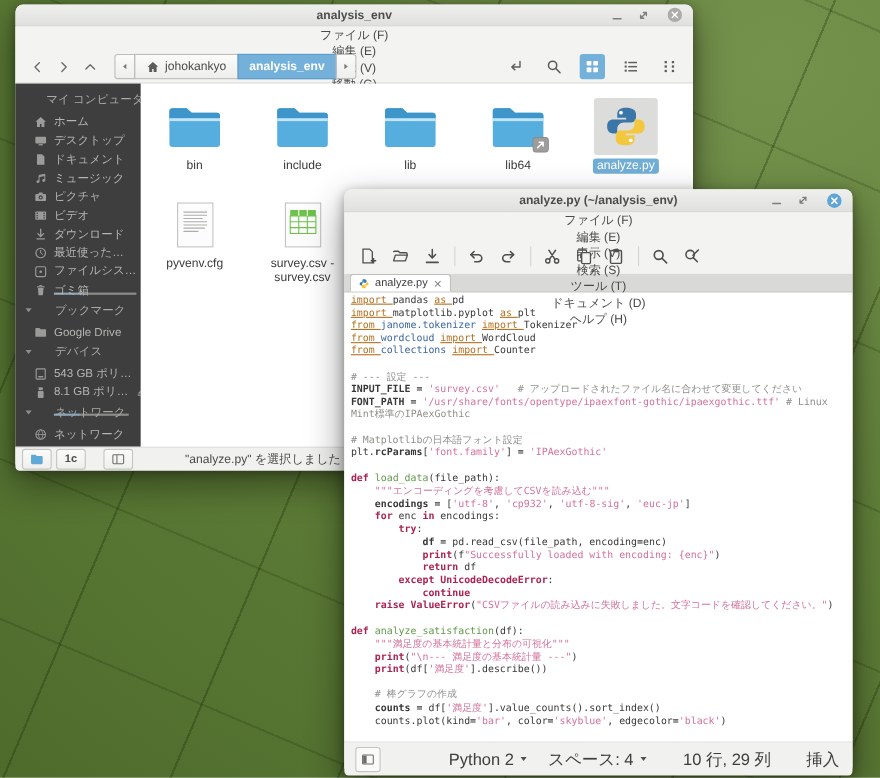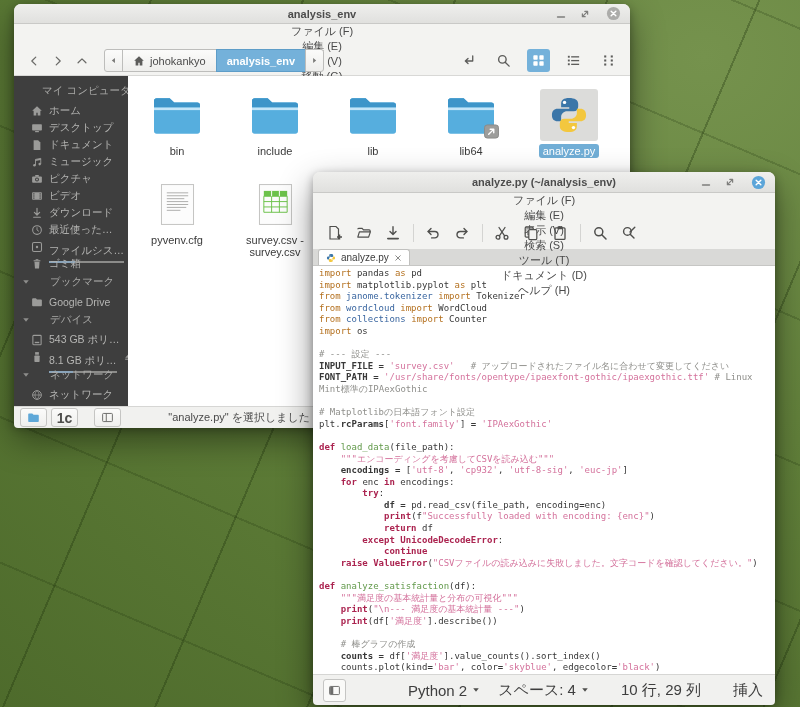--- a/index.html
+++ b/index.html
@@ -45,56 +45,56 @@
   .view-group{margin-left:auto;display:flex;align-items:center;gap:12px;margin-right:2px;}
   .viewbtn{width:23px;height:23px;display:flex;align-items:center;justify-content:center;border-radius:3px;color:#5d5d5b;}
   .viewbtn .ic{width:15px;height:15px;}
   .viewbtn.active{background:#74b1da;color:#fff;}
   .fm-body{display:flex;height:330px;}
   .sidebar{width:114px;flex:none;background:#3e3e3e;padding-top:5px;overflow:hidden;}
   .side-h{display:flex;align-items:center;gap:20px;padding:3px 0 4px 8px;color:#aaaaa8;font-size:10.5px;white-space:nowrap;}
   .side-h .ic{width:8px;height:8px;color:#8e8e8c;}
   .side-item{display:flex;align-items:center;gap:6px;padding:2px 0 2px 17px;height:13px;color:#b5b5b3;font-size:10.5px;white-space:nowrap;}
   .side-item .ic{width:12px;height:12px;color:#9b9b99;flex:none;}
-  .side-item .lbl.bar{background:linear-gradient(to right,#8aa4ba 35%,#8c8c8a 35%) left bottom/100% 2px no-repeat;padding-bottom:5px;margin-top:13px;}
+  .side-item .lbl.bar{background:linear-gradient(to right,#8aa4ba 35%,#8c8c8a 35%) left bottom/100% 2px no-repeat;padding-bottom:15px;margin-top:13px;}
   .side-item .eject{margin-left:auto;margin-right:7px;width:10px;height:10px;color:#9b9b99;}
   .files{flex:1;background:#fff;display:flex;flex-wrap:wrap;align-content:flex-start;padding-top:13px;overflow:hidden;}
   .fcell{width:98px;height:89px;display:flex;flex-direction:column;align-items:center;}
   .ficn{width:58px;height:52px;display:flex;align-items:center;justify-content:center;border-radius:3px;position:relative;}
   .fcell.selected .ficn{background:#dcdcda;}
   .flabel{margin-top:3px;font-size:11px;color:#3a3a3a;text-align:center;max-width:88px;line-height:1.13;padding:1px 4px;border-radius:3px;}
   .fcell.selected .flabel{background:#71aed6;color:#fff;}
   .emblem{position:absolute;right:1px;bottom:2px;width:15px;height:15px;}
   .fm-status{height:21px;background:#f1f1ef;border-top:1px solid #d6d6d4;display:flex;align-items:center;
     padding:0 6px;position:relative;border-radius:0 0 4px 4px;}
   .sbtn{width:25px;height:17px;border:1px solid #c5c5c3;border-radius:3px;display:flex;align-items:center;
     justify-content:center;background:linear-gradient(#fbfbfa,#efefed);margin-right:4px;}
   .sbtn .ic{width:13px;height:13px;}
   .sbtn.places{color:#5fa8d8;}
-  .sbtn.zoom{font-size:14px;color:#4e4e4c;font-weight:bold;}
+  .sbtn.zoom{font-size:10px;color:#4e4e4c;font-weight:bold;}
   .sbtn.panes{margin-left:12px;color:#6d6d6b;}
   .sel-text{position:absolute;left:0;width:296px;text-align:right;font-size:11px;color:#4a4a4a;}
 
   
   .ed{left:313px;top:172px;width:462px;height:529px;}
   .ed .titlebar{height:20px;}
   .ed .menubar{height:23px;}
   .ed-toolbar{height:33px;display:flex;align-items:center;padding:0 10px;background:#f3f3f1;}
   .tbtn{width:24px;height:24px;display:flex;align-items:center;justify-content:center;color:#4f4f4d;margin-right:5px;}
   .tbtn .ic{width:16px;height:16px;}
   .tsep{width:1px;height:18px;background:#d4d4d2;margin:0 7px 0 3px;}
   .tabbar{height:16px;background:#d9d9d7;border-bottom:1px solid #c6c6c4;display:flex;align-items:flex-end;padding-left:5px;}
   .tab{height:15px;background:#fff;border:1px solid #c0c0be;border-bottom:none;border-radius:3px 3px 0 0;
     display:flex;align-items:center;gap:5px;padding:0 7px;font-size:10px;color:#3c3c3c;}
   .tab .ic.py{width:10px;height:10px;}
   .tab .ic.tclose{width:8px;height:8px;color:#8a8a88;}
   .code{height:406px;background:#fff;overflow:hidden;padding:2px 0 0 6px;
     font-family:"DejaVu Sans Mono",monospace;font-size:9px;line-height:11.6px;}
   .crow{height:11.6px;white-space:pre;}
-  .tk-k{color:#b4701e;}
+  .tk-k{color:#b4701e;text-decoration:underline;}
   .tk-K{color:#ab2450;font-weight:bold;}
   .tk-m{color:#3a66a0;}
   .tk-s{color:#d4729c;}
   .tk-c{color:#8f8f8b;}
   .tk-f{color:#639a4c;}
   .tk-v{color:#383838;font-weight:bold;}
   .tk-o{color:#383838;font-weight:bold;}
   .tk-t{color:#383838;}
   .ed-status{height:30px;background:#f1f1ef;border-top:1px solid #d6d6d4;display:flex;align-items:center;
     padding:0 12px 0 10px;font-size:15px;color:#3e3e3e;border-radius:0 0 4px 4px;}
@@ -679,21 +679,20 @@
           </svg>
         </span>
     </span>
   </div>
   <div class="code" id="ed-code">
       <div class="crow"><span class="tk-k">import </span><span class="tk-t">pandas </span><span class="tk-k">as </span><span class="tk-t">pd</span></div>
       <div class="crow"><span class="tk-k">import </span><span class="tk-t">matplotlib.pyplot </span><span class="tk-k">as </span><span class="tk-t">plt</span></div>
       <div class="crow"><span class="tk-k">from </span><span class="tk-m">janome.tokenizer </span><span class="tk-k">import </span><span class="tk-t">Tokenizer</span></div>
       <div class="crow"><span class="tk-k">from </span><span class="tk-m">wordcloud </span><span class="tk-k">import </span><span class="tk-t">WordCloud</span></div>
       <div class="crow"><span class="tk-k">from </span><span class="tk-m">collections </span><span class="tk-k">import </span><span class="tk-t">Counter</span></div>
-      <div class="crow"><span class="tk-k">import </span><span class="tk-t">os</span></div>
       <div class="crow"></div>
       <div class="crow"><span class="tk-c"># --- 設定 ---</span></div>
       <div class="crow"><span class="tk-v">INPUT_FILE</span><span class="tk-o"> = </span><span class="tk-s">'survey.csv'</span><span class="tk-t">   </span><span class="tk-c"># アップロードされたファイル名に合わせて変更してください</span></div>
       <div class="crow"><span class="tk-v">FONT_PATH</span><span class="tk-o"> = </span><span class="tk-s">'/usr/share/fonts/opentype/ipaexfont-gothic/ipaexgothic.ttf'</span><span class="tk-c"> # Linux</span></div>
       <div class="crow"><span class="tk-c">Mint標準のIPAexGothic</span></div>
       <div class="crow"></div>
       <div class="crow"><span class="tk-c"># Matplotlibの日本語フォント設定</span></div>
       <div class="crow"><span class="tk-t">plt.</span><span class="tk-v">rcParams</span><span class="tk-t">[</span><span class="tk-s">'font.family'</span><span class="tk-t">]</span><span class="tk-o"> = </span><span class="tk-s">'IPAexGothic'</span></div>
       <div class="crow"></div>
       <div class="crow"><span class="tk-K">def </span><span class="tk-f">load_data</span><span class="tk-t">(file_path):</span></div>

